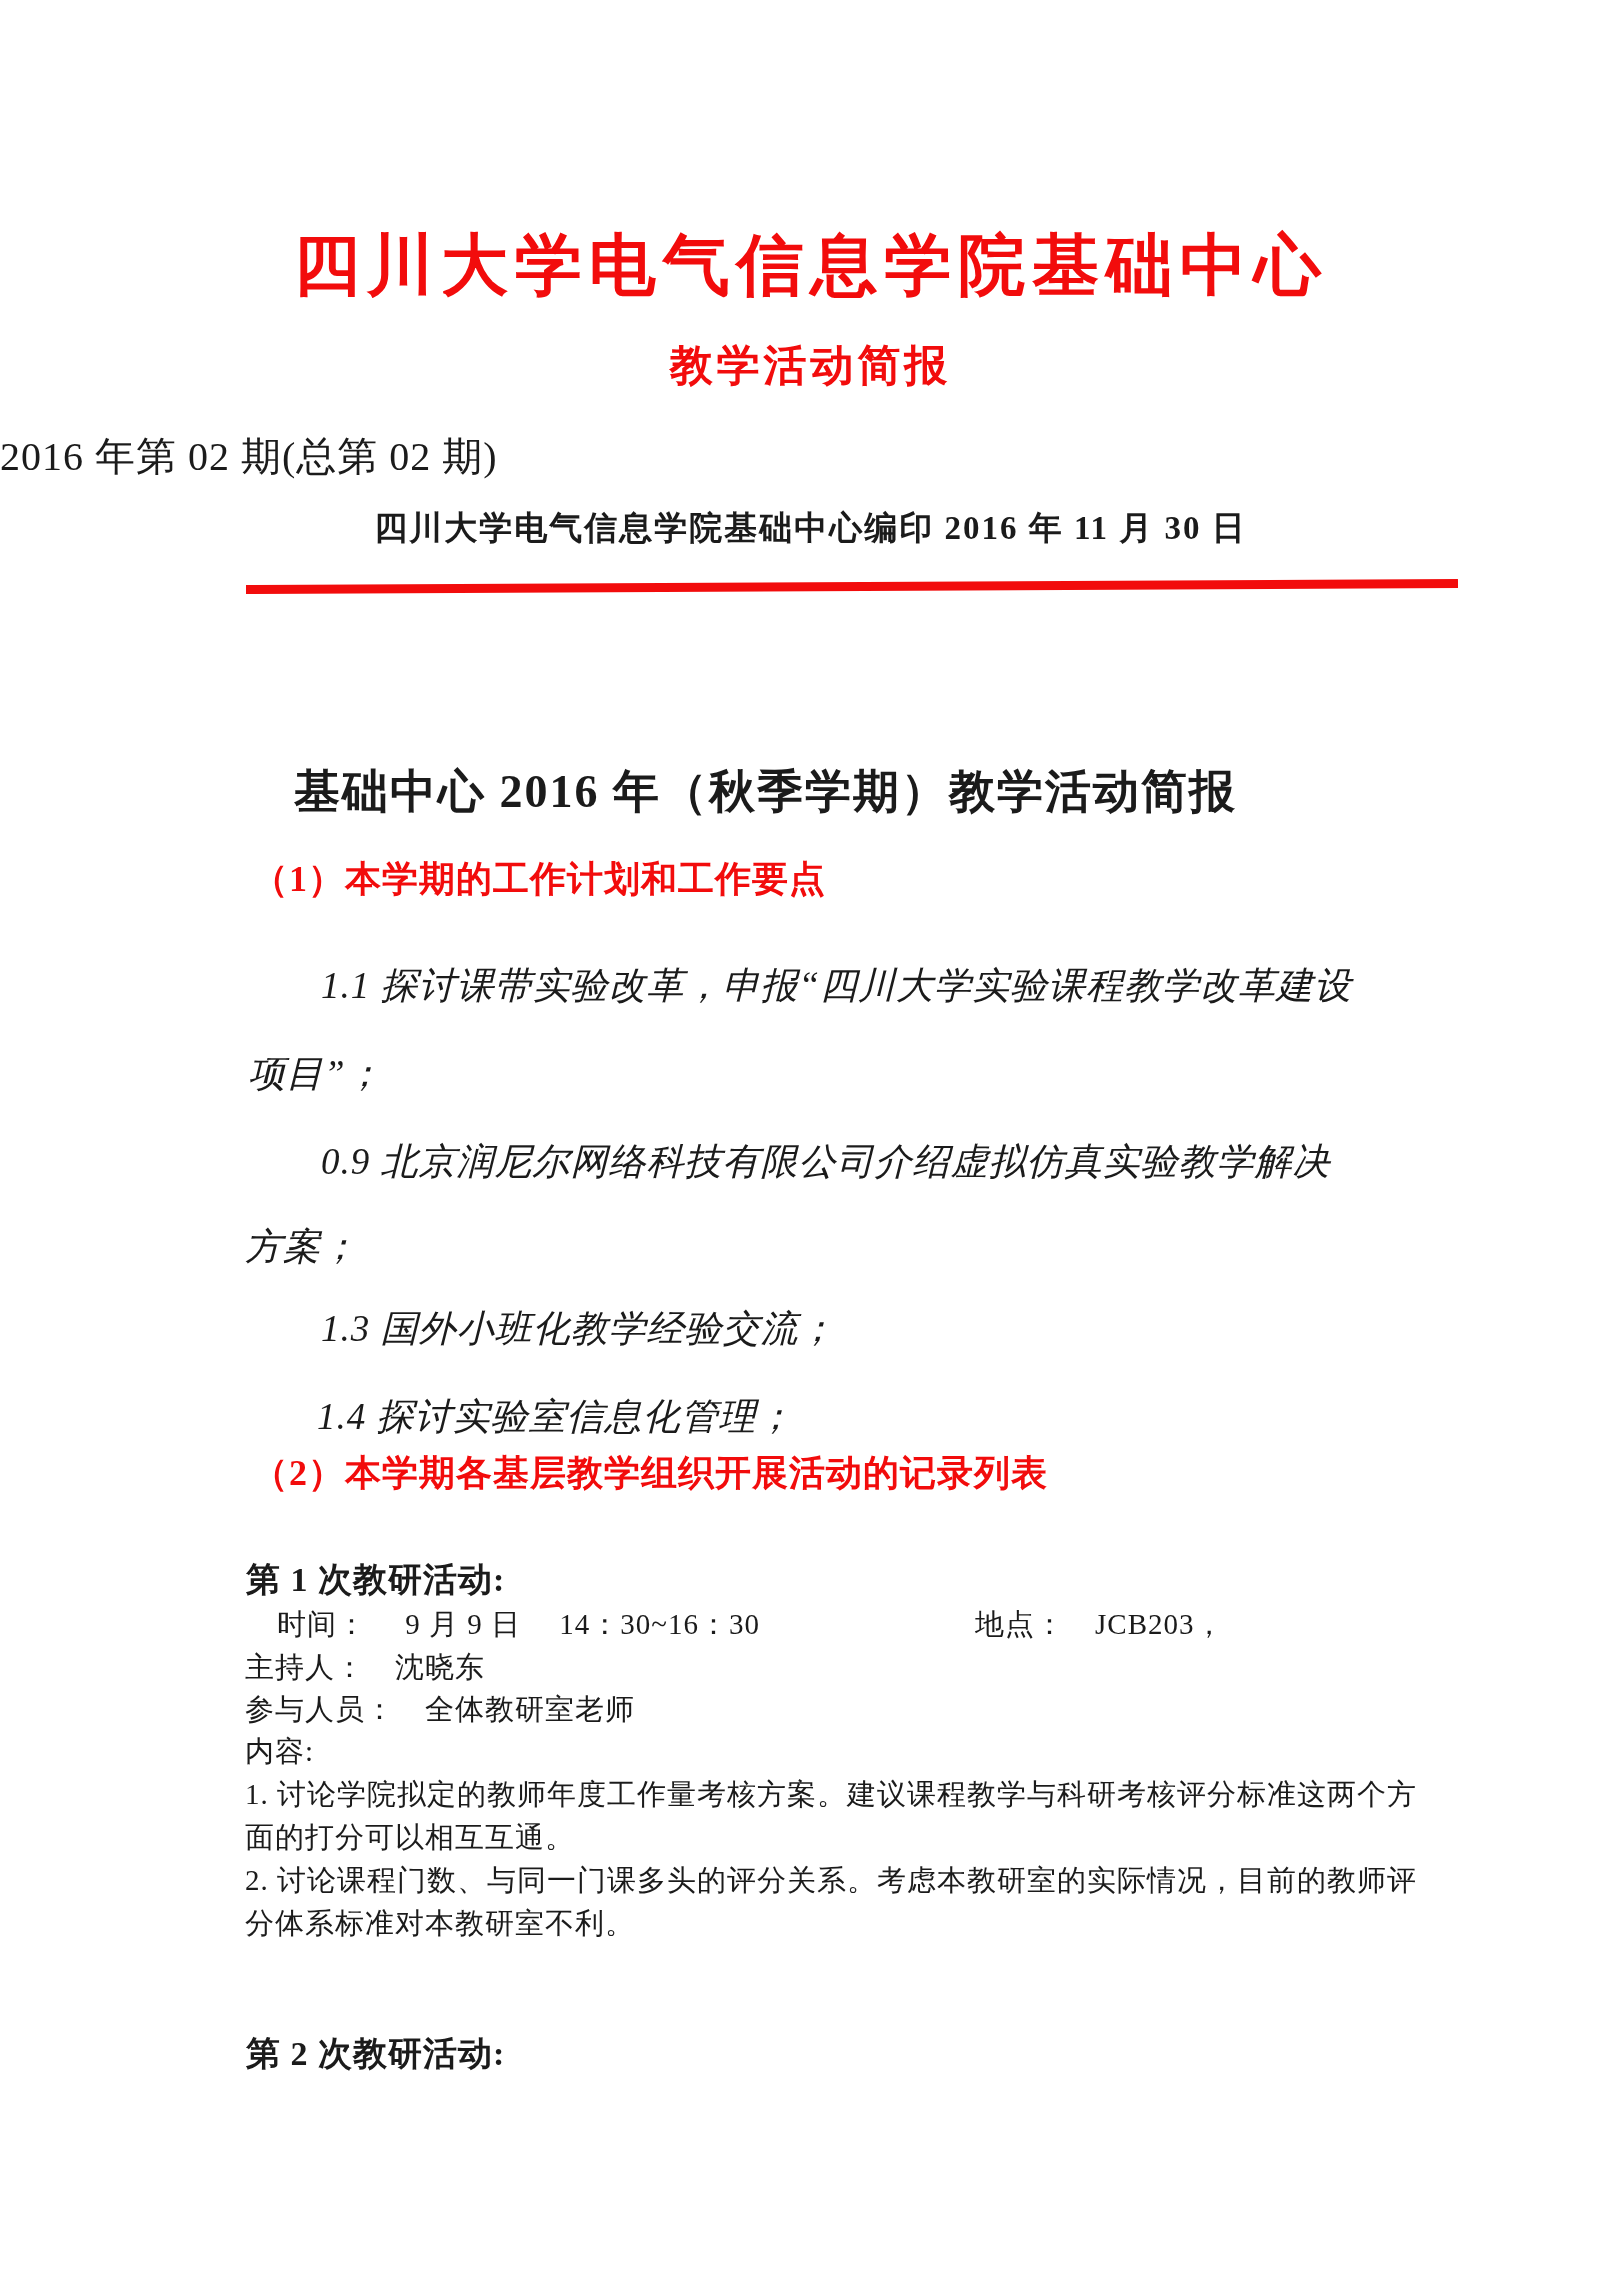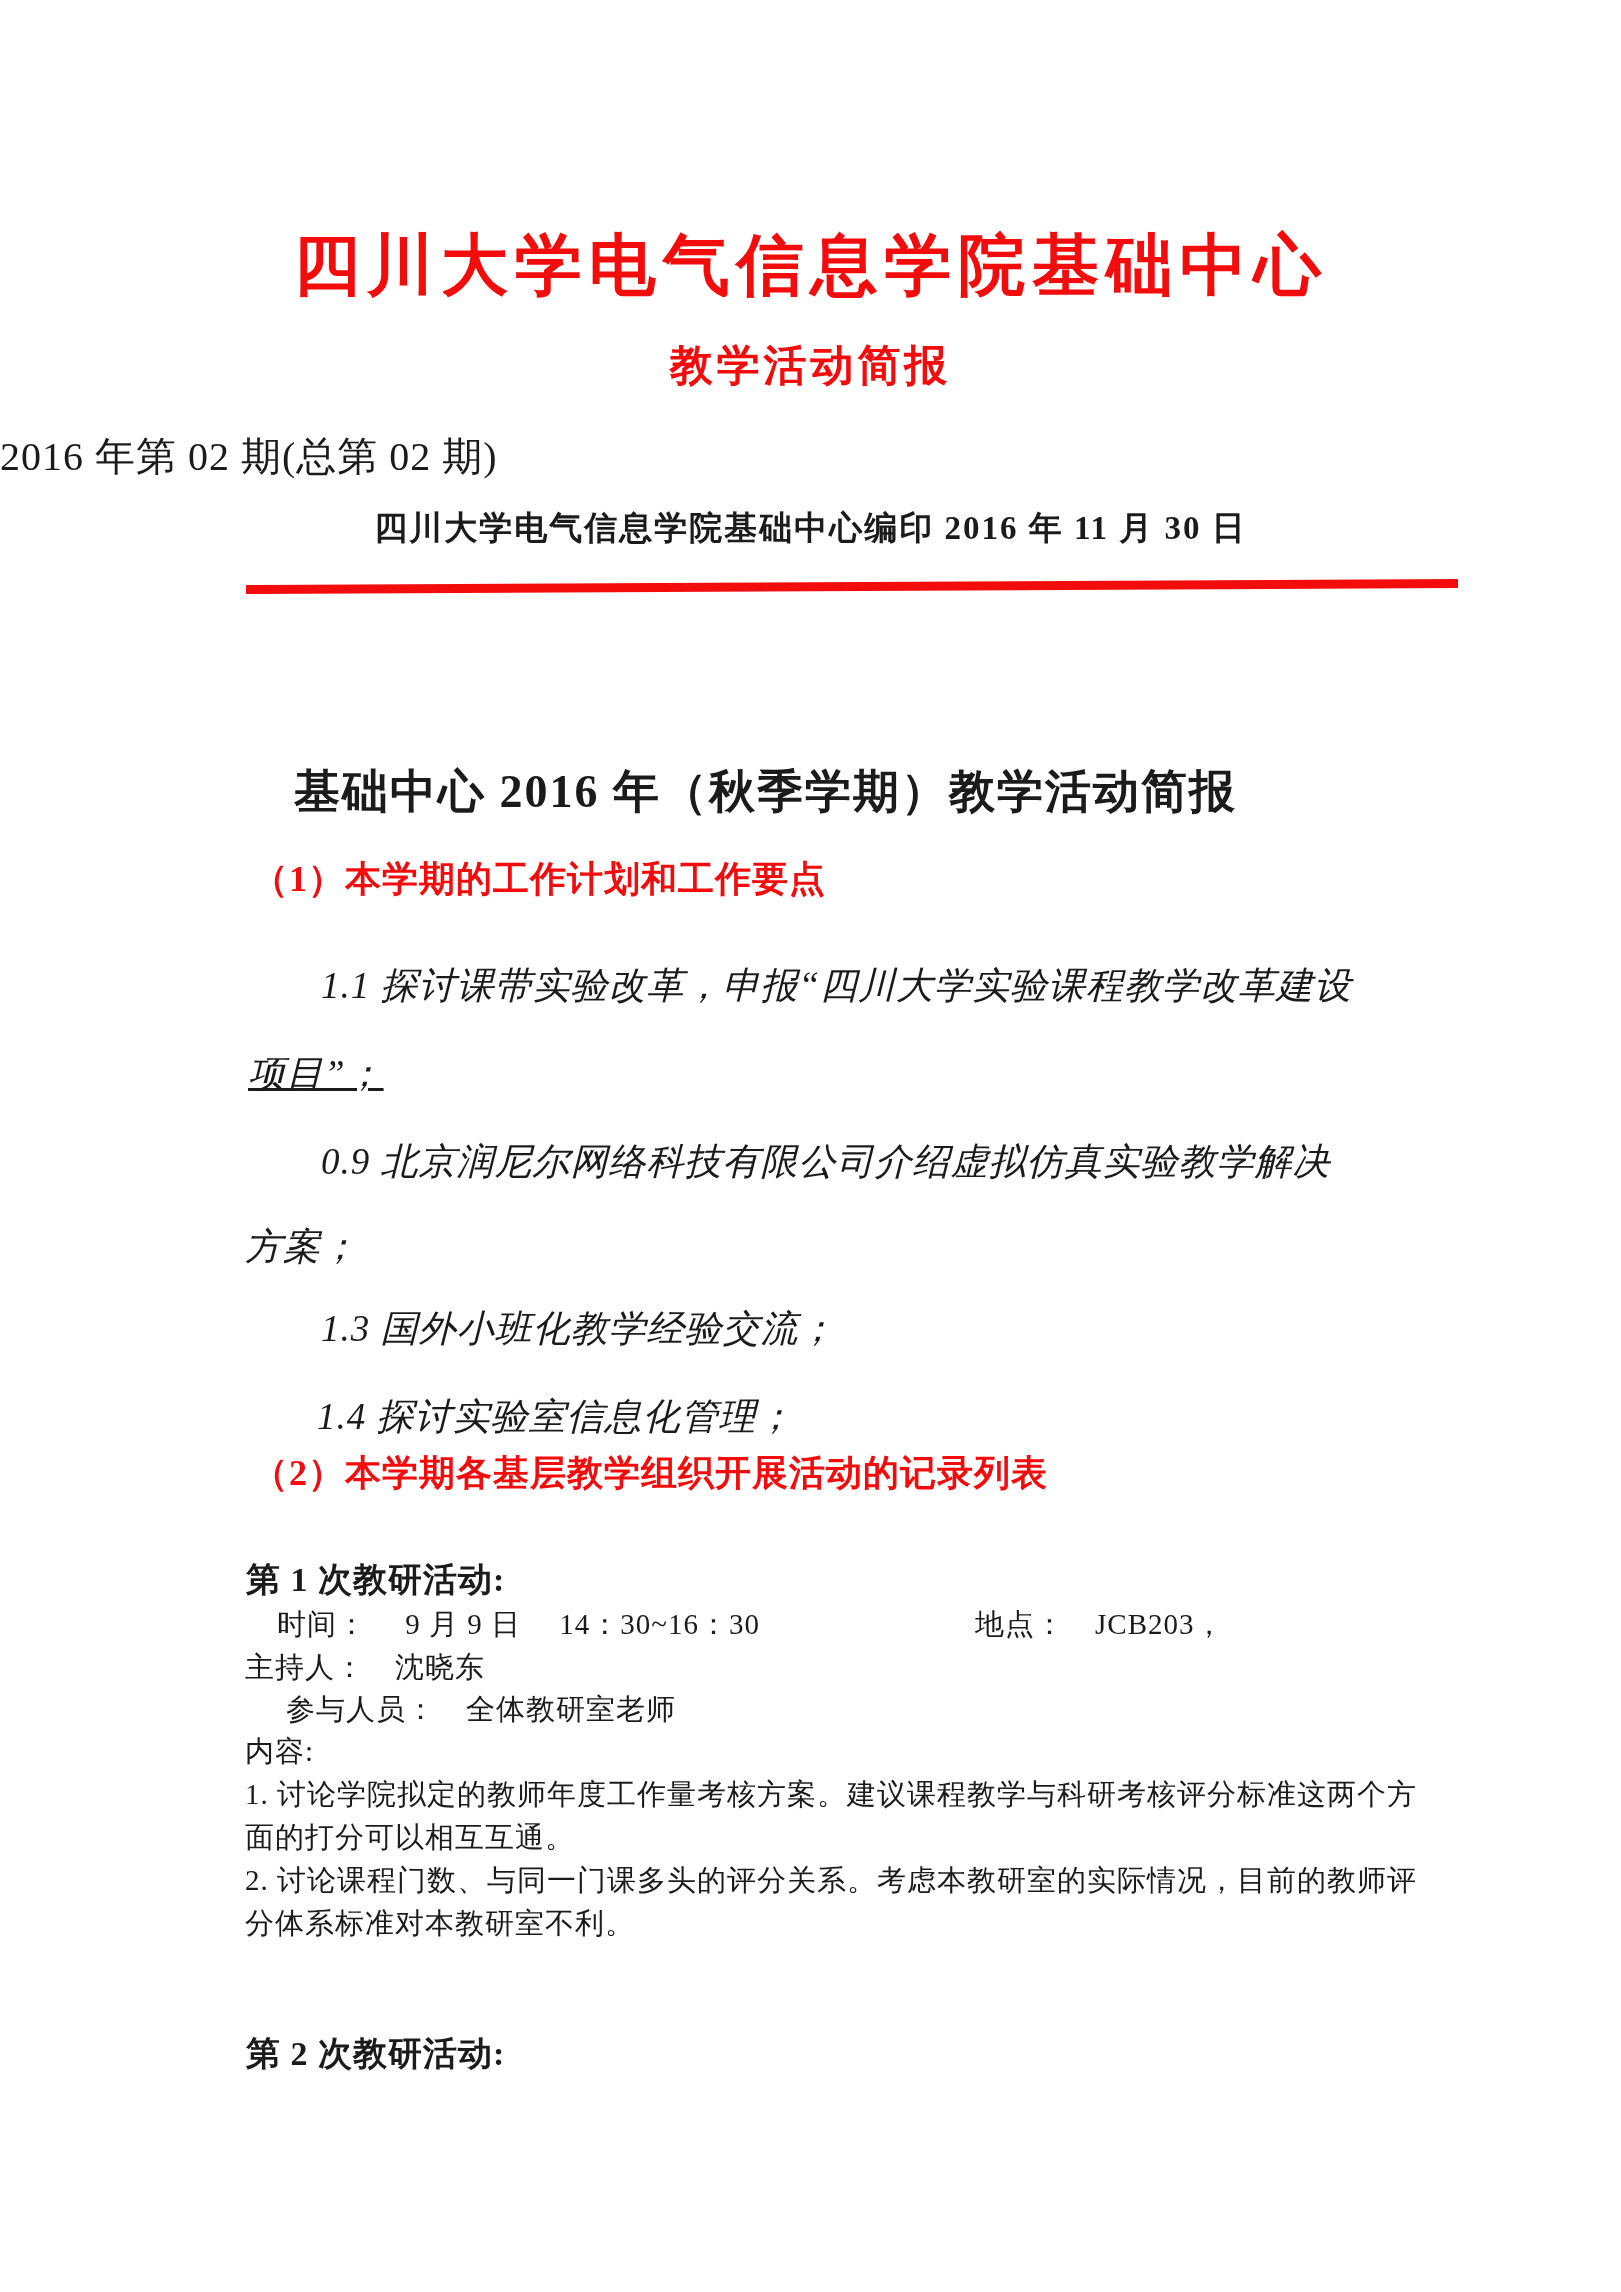--- a/index.html
+++ b/index.html
@@ -48,37 +48,37 @@
     font-size:36px;font-weight:bold;letter-spacing:1px;
     color:var(--accent,#f20c0c);
   }
   .heading-1{top:855px;left:252px;}
   .heading-2{top:1449px;left:252px;}
 
   .plan-line{
     font-size:37px;font-style:italic;letter-spacing:1px;margin-top:24px;
   }
   .plan-0{top:937px;left:321px;}
-  .plan-1{top:1025px;left:248px;text-decoration:underline;}
+  .plan-1{top:1025px;left:248px;}
   .plan-2{top:1113px;left:321px;}
   .plan-3{top:1198px;left:245px;}
   .plan-4{top:1280px;left:321px;}
   .plan-5{top:1368px;left:317px;}
 
   .activity-title{
     font-size:34px;font-weight:bold;letter-spacing:1px;
   }
   .act1-title{top:1557px;left:246px;}
   .act2-title{top:2031px;left:246px;}
 
   .detail{font-size:29px;letter-spacing:1px;}
   .time-row{top:1605px;left:245px;right:98px;margin-left:32px;}
   .place-part{position:absolute;left:698px;top:0;}
   .host-row{top:1648px;left:245px;}
-  .participants-row{top:1690px;left:245px;margin-left:41px;}
+  .participants-row{top:1690px;left:245px;}
   .content-label{top:1732px;left:245px;}
   .content-block{top:1773px;left:245px;width:1191px;}
   .content-line{
     font-size:29px;line-height:43px;letter-spacing:1px;white-space:nowrap;
   }
 </style>
 </head>
 <body>
 
 <div class="page" style="--paper: #ffffff; --ink: #1b1b1b; --accent: #f20c0c;">

